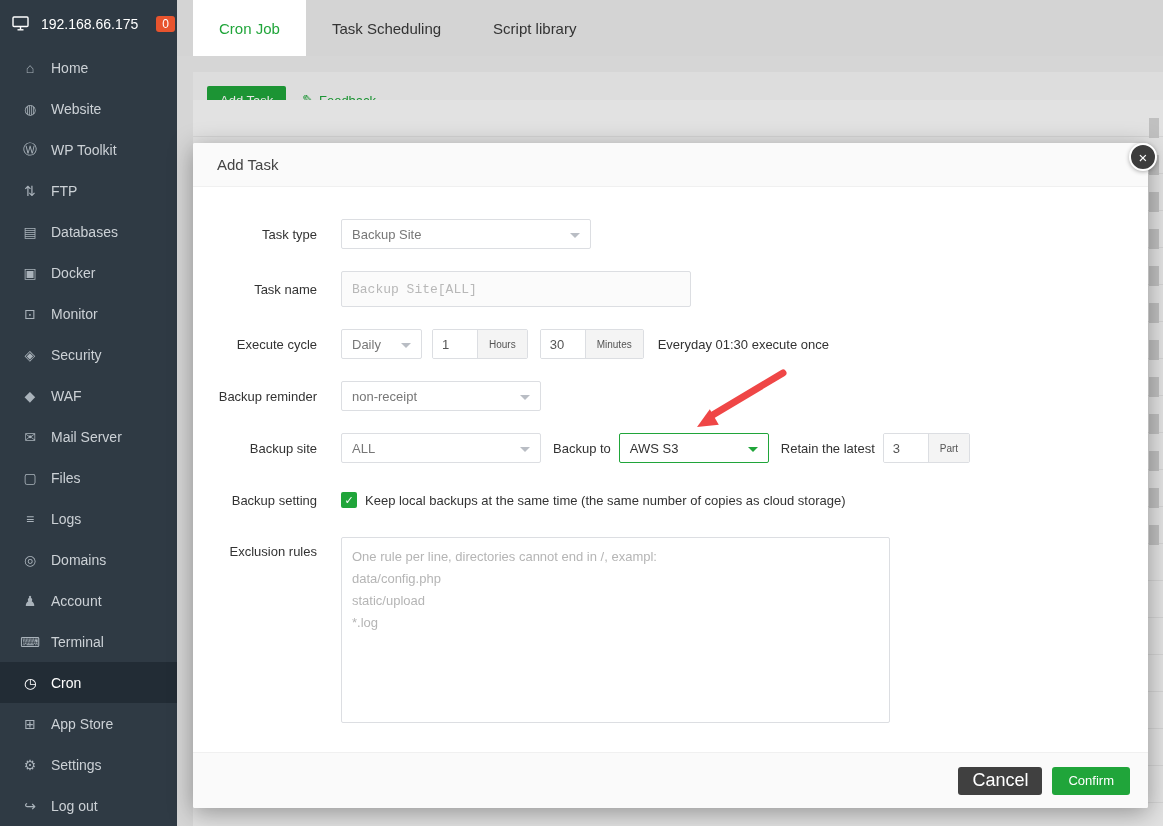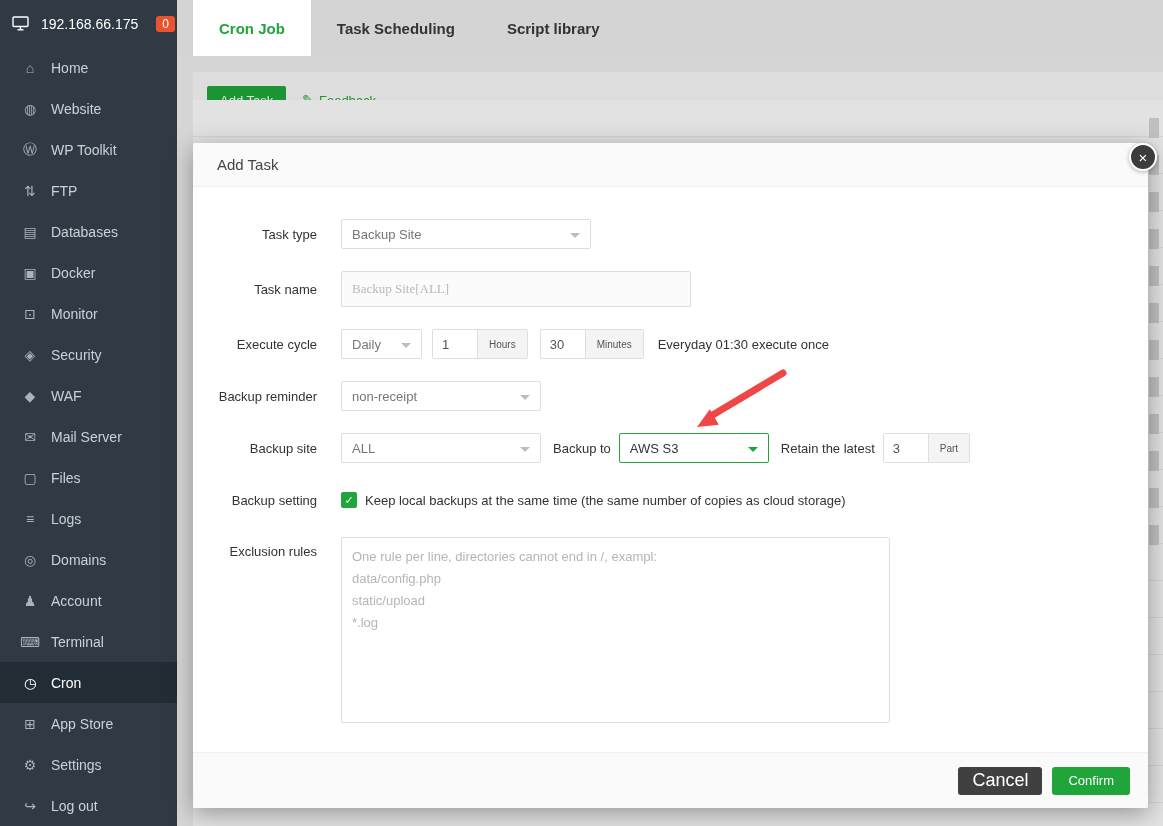--- a/index.html
+++ b/index.html
@@ -12,21 +12,21 @@
   .server { height:47px; display:flex; align-items:center; padding-left:12px; color:#fff; font-size:14px; gap:12px; }
   .server svg { display:block; }
   .badge { background:#e8542e; color:#fff; font-size:12px; border-radius:3px; padding:1px 6px; margin-left:6px; line-height:14px; }
   .nav-item { height:41px; display:flex; align-items:center; padding-left:20px; gap:11px; color:#ccd1d6; font-size:14px; cursor:pointer; }
   .nav-item .nav-icon { width:20px; text-align:center; font-size:14px; color:#aab3bb; }
   .nav-item.active { background:#222c35; color:#fff; }
   .nav-item.active .nav-icon { color:#fff; }
 
   
   .main { position:relative; flex:1; height:826px; display:flex; flex-direction:column; background:#efefef; }
-  .tabbar { height:56px; background:#d4d4d4; display:flex; align-items:stretch; padding-left:16px; flex:0 0 56px;font-weight:bold; }
+  .tabbar { height:56px; background:#d4d4d4; display:flex; align-items:stretch; padding-left:16px; flex:0 0 56px; }
   .tab { padding:0 26px; display:flex; align-items:center; font-size:15px; color:#333; cursor:pointer; }
   .tab.active { background:#fff; color:#20a53a; }
 
   .content { position:relative; flex:1; padding:16px 0 0 16px; }
   .card { background:#f7f7f7; height:100%; position:relative; }
   .card-toolbar { padding:14px; display:flex; align-items:center; gap:16px; }
   .btn-green { background:#20a53a; color:#fff; border:none; border-radius:2px; height:28px; padding:0 13px; font-size:13px; cursor:pointer; font-family:inherit; }
   .feedback { color:#20a53a; display:flex; align-items:center; gap:5px; font-size:13px; cursor:pointer; }
   .feedback .fb-icon { font-size:14px; }
 
@@ -53,21 +53,21 @@
   .form-row.top { align-items:flex-start; }
   .form-label { width:100px; text-align:right; margin-right:24px; color:#333; font-size:13px; flex:0 0 100px; }
   .form-row.top .form-label { margin-top:7px; }
 
   .sel { position:relative; height:30px; border:1px solid #dcdee2; border-radius:2px; background:#fff; display:flex; align-items:center; padding:0 26px 0 10px; color:#777; font-size:13px; cursor:pointer; }
   .sel::after { content:""; position:absolute; right:10px; top:13px; border:5px solid transparent; border-top-color:#b9bdc4; }
   .sel.green { border-color:#20a53a; color:#333; }
   .sel.green::after { border-top-color:#20a53a; }
   .w250 { width:250px; } .w200 { width:200px; } .w150 { width:150px; } .w105 { width:81px; }
 
-  .text-input { height:36px; border:1px solid #dcdee2; border-radius:2px; background:#fbfbfb; padding:0 10px; font-size:13px; color:#8b5cf6; font-family:Liberation Serif, serif; width:350px; }
+  .text-input { height:36px; border:1px solid #dcdee2; border-radius:2px; background:#fbfbfb; padding:0 10px; font-size:13px; color:#8b5cf6; font-family:Liberation Mono, monospace; width:350px; }
   .text-input::placeholder { color:#b8b8b8; }
 
   .unit-group { display:inline-flex; height:30px; border:1px solid #dcdee2; border-radius:2px; overflow:hidden; background:#fff; }
   .unit-group input { width:44px; border:none; outline:none; padding:0 9px; font-size:13px; color:#555; font-family:inherit; background:#fff; }
   .unit-label { background:#f4f4f4; border-left:1px solid #dcdee2; display:flex; align-items:center; padding:0 11px; color:#555; font-size:10px; }
   .gap10 { margin-left:10px; } .gap12 { margin-left:12px; } .gap8 { margin-left:8px; }
   .inline-label { color:#333; font-size:13px; }
   .hint { color:#333; font-size:13px; margin-left:14px; }
 
   .checkbox { width:16px; height:16px; background:#20a53a; border-radius:2px; display:inline-flex; align-items:center; justify-content:center; cursor:pointer; flex:0 0 16px; }

